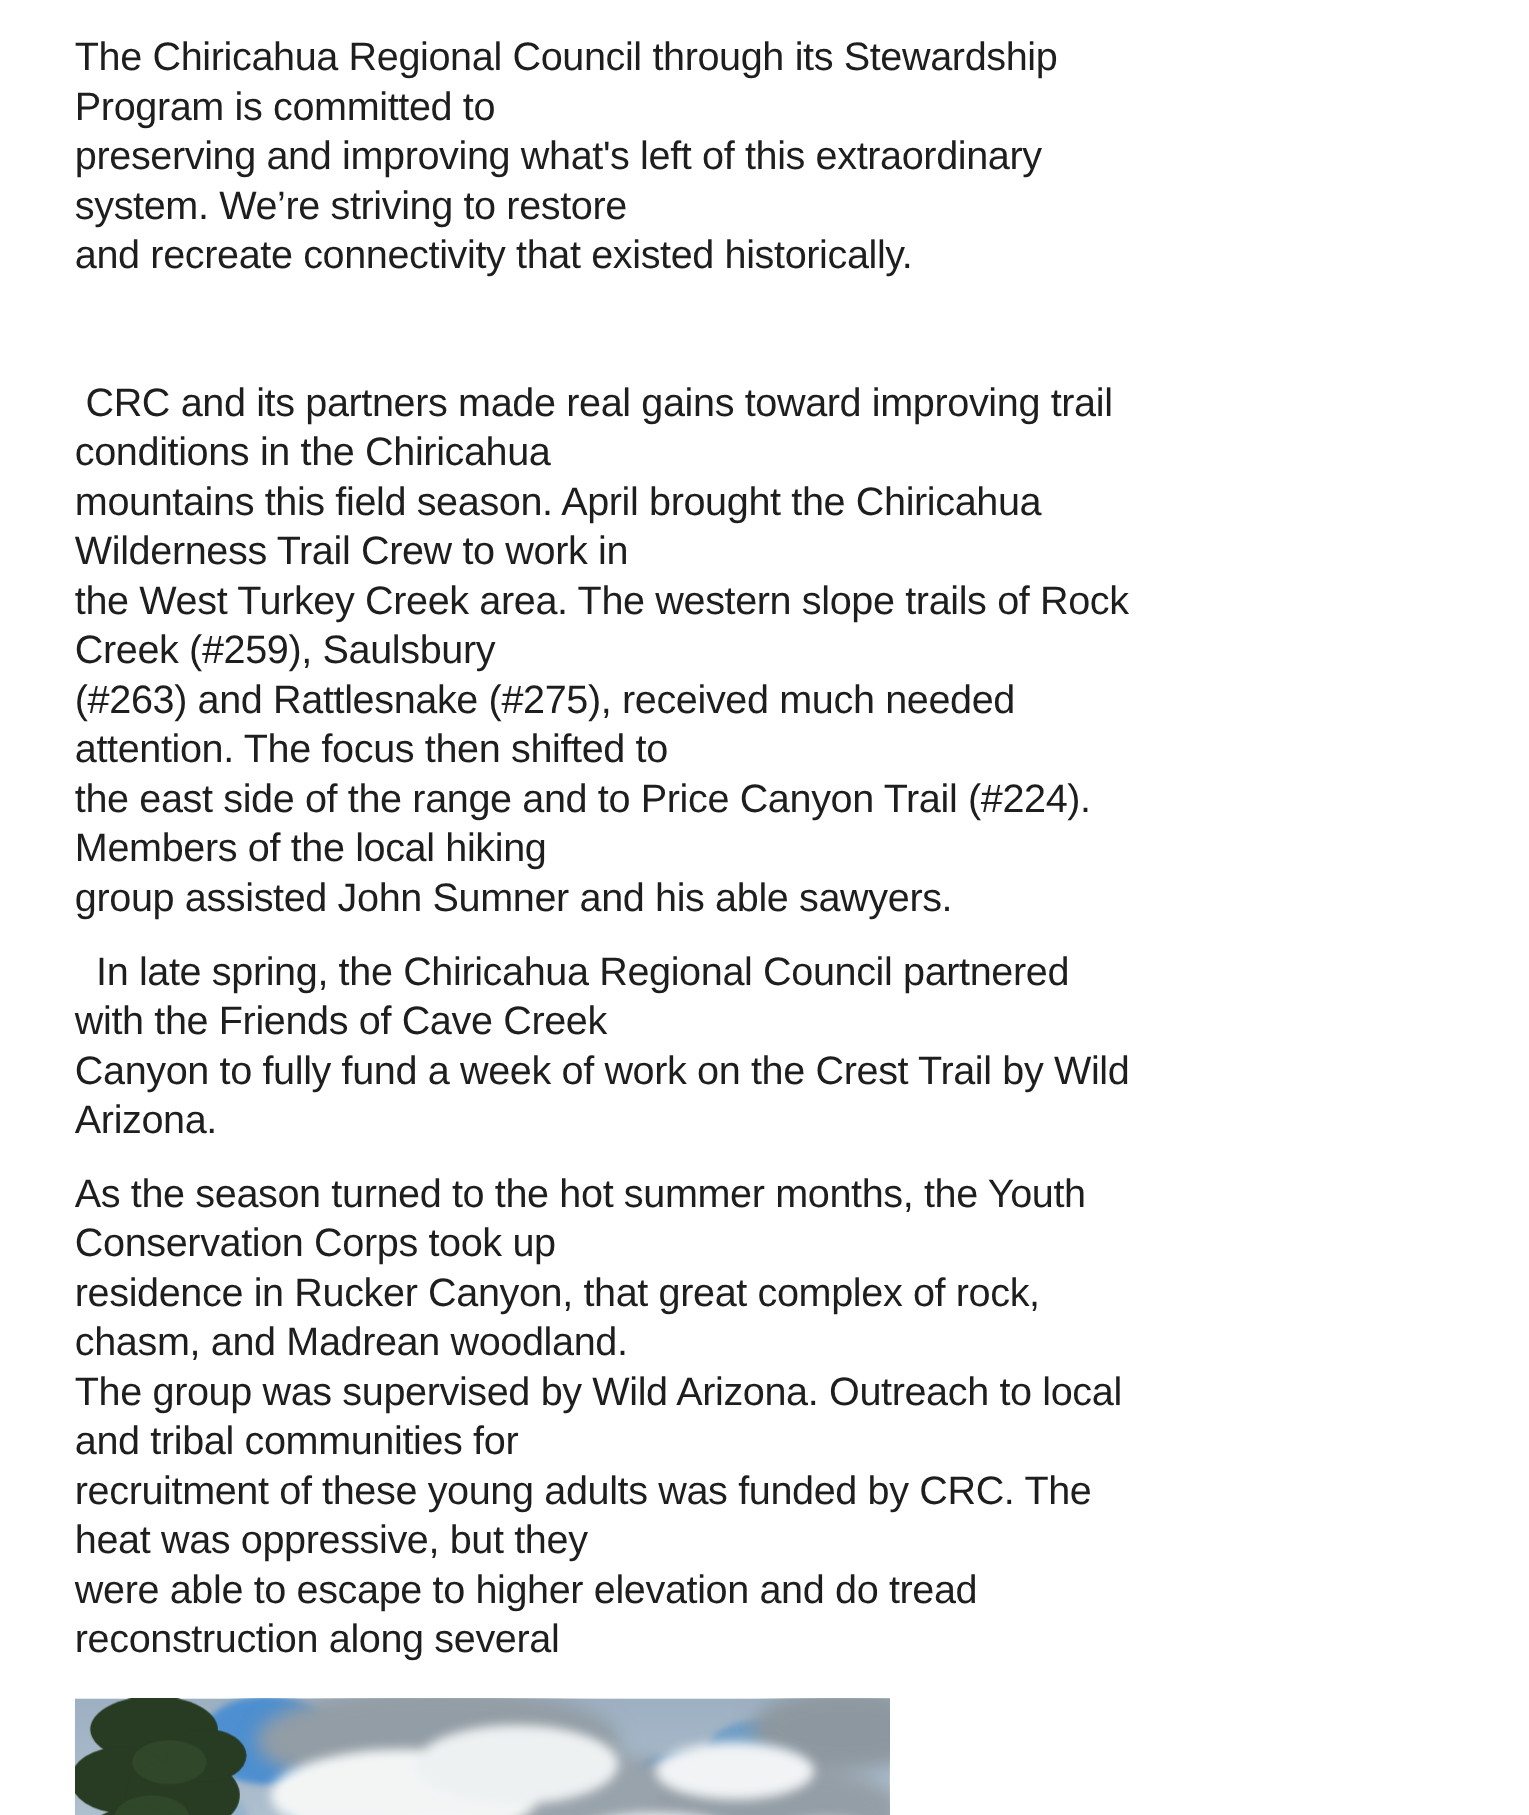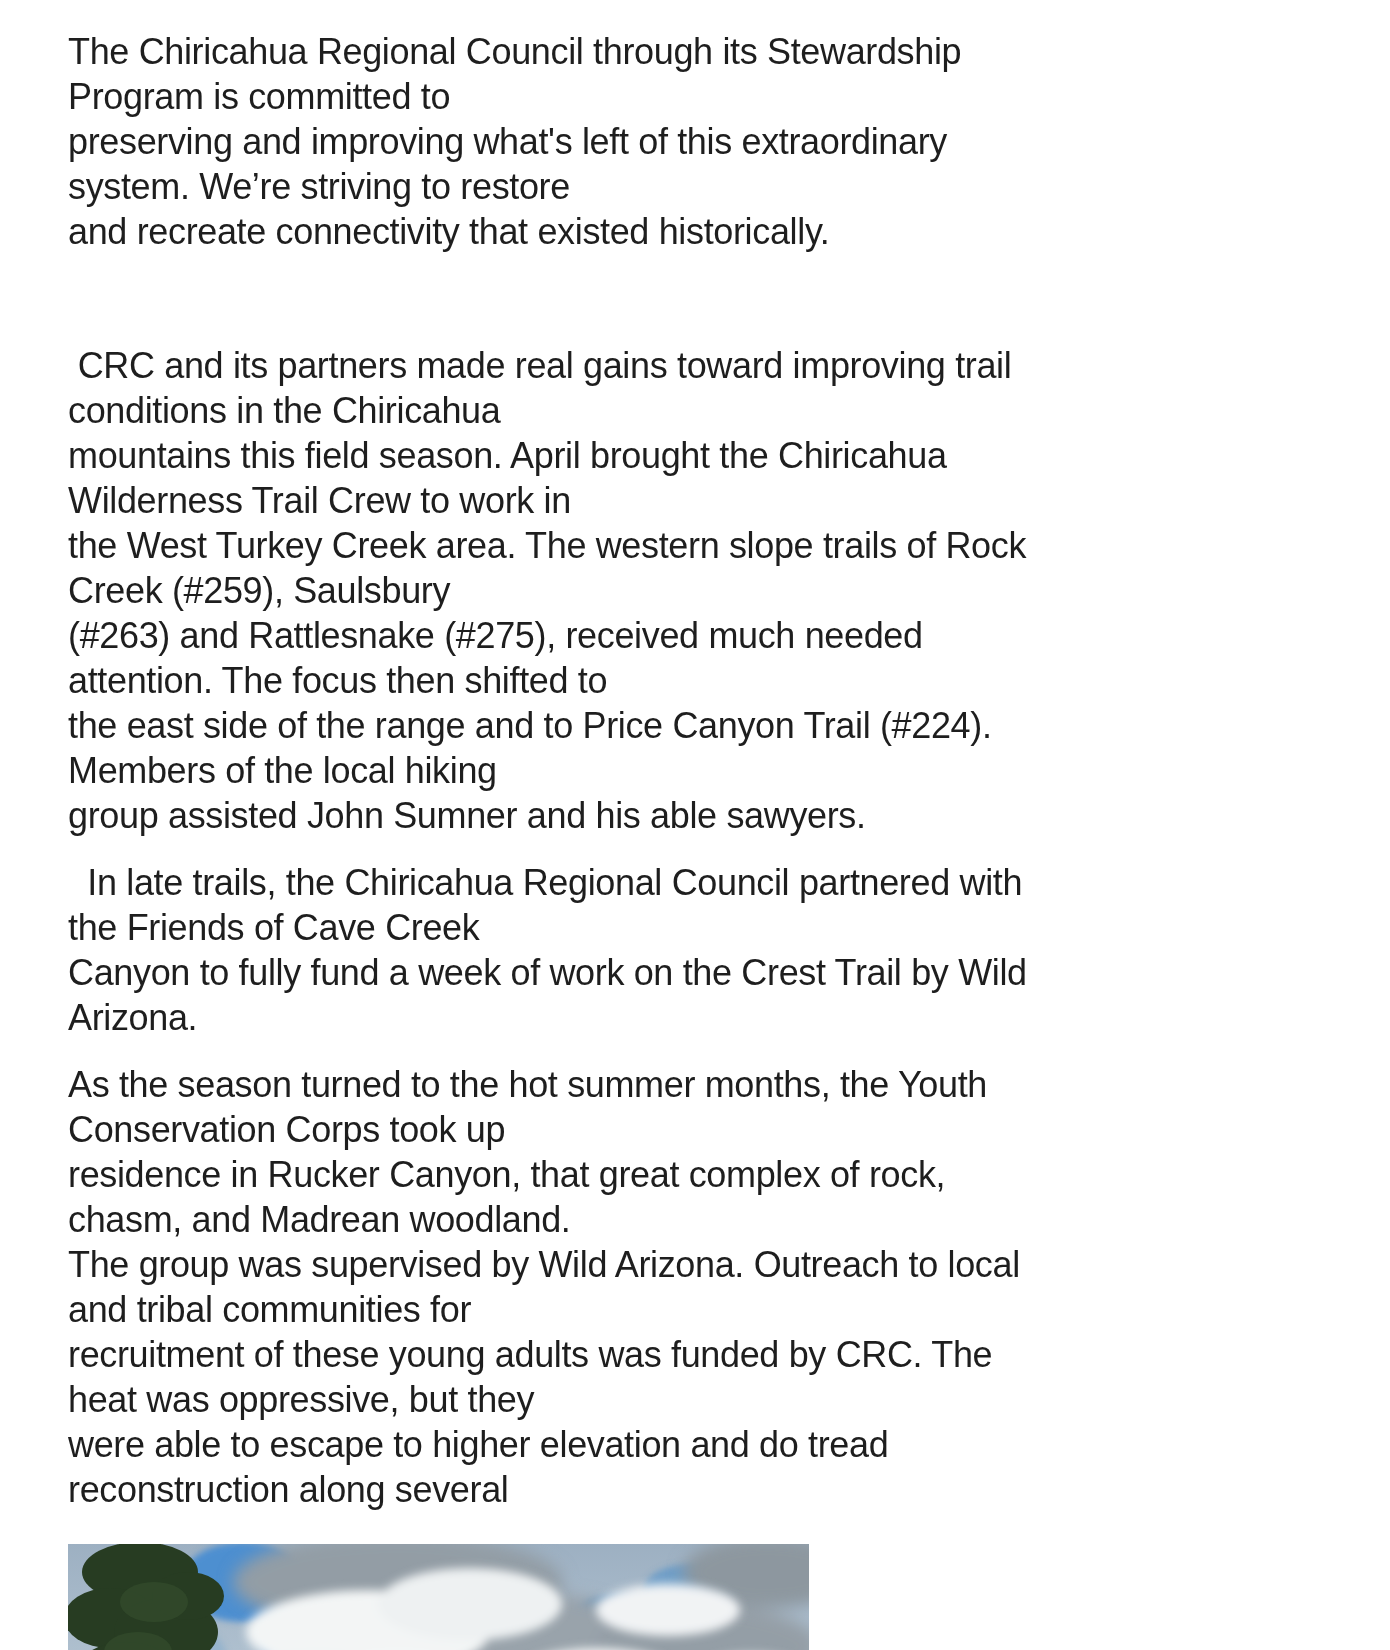--- a/index.html
+++ b/index.html
@@ -38,21 +38,21 @@
   <p>The Chiricahua Regional Council through its Stewardship Program is committed to
 preserving and improving what's left of this extraordinary system. We’re striving to restore
 and recreate connectivity that existed historically.</p>
   <p class="spacer"></p>
   <p> CRC and its partners made real gains toward improving trail conditions in the Chiricahua
 mountains this field season. April brought the Chiricahua Wilderness Trail Crew to work in
 the West Turkey Creek area. The western slope trails of Rock Creek (#259), Saulsbury
 (#263) and Rattlesnake (#275), received much needed attention. The focus then shifted to
 the east side of the range and to Price Canyon Trail (#224). Members of the local hiking
 group assisted John Sumner and his able sawyers.</p>
-  <p>  In late trails, the Chiricahua Regional Council partnered with the Friends of Cave Creek
+  <p>  In late spring, the Chiricahua Regional Council partnered with the Friends of Cave Creek
 Canyon to fully fund a week of work on the Crest Trail by Wild Arizona.</p>
   <p>As the season turned to the hot summer months, the Youth Conservation Corps took up
 residence in Rucker Canyon, that great complex of rock, chasm, and Madrean woodland.
 The group was supervised by Wild Arizona. Outreach to local and tribal communities for
 recruitment of these young adults was funded by CRC. The heat was oppressive, but they
 were able to escape to higher elevation and do tread reconstruction along several</p>
 
   <div class="photo-figure">
     <svg width="741" height="555" viewBox="0 0 741 555" xmlns="http://www.w3.org/2000/svg">
       <defs>

